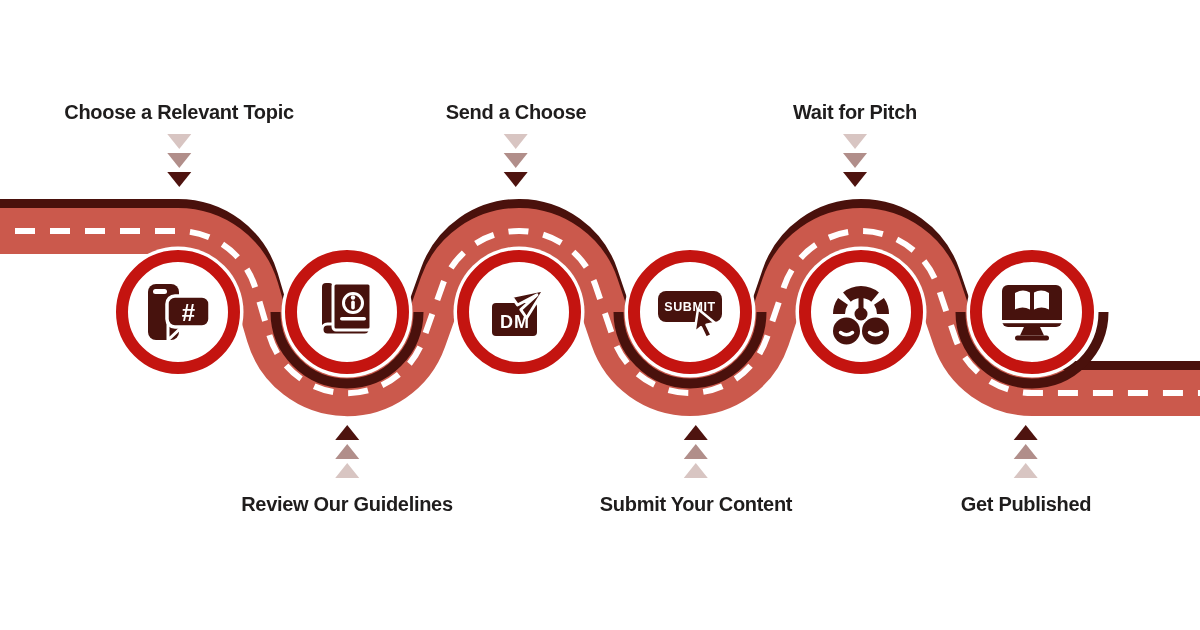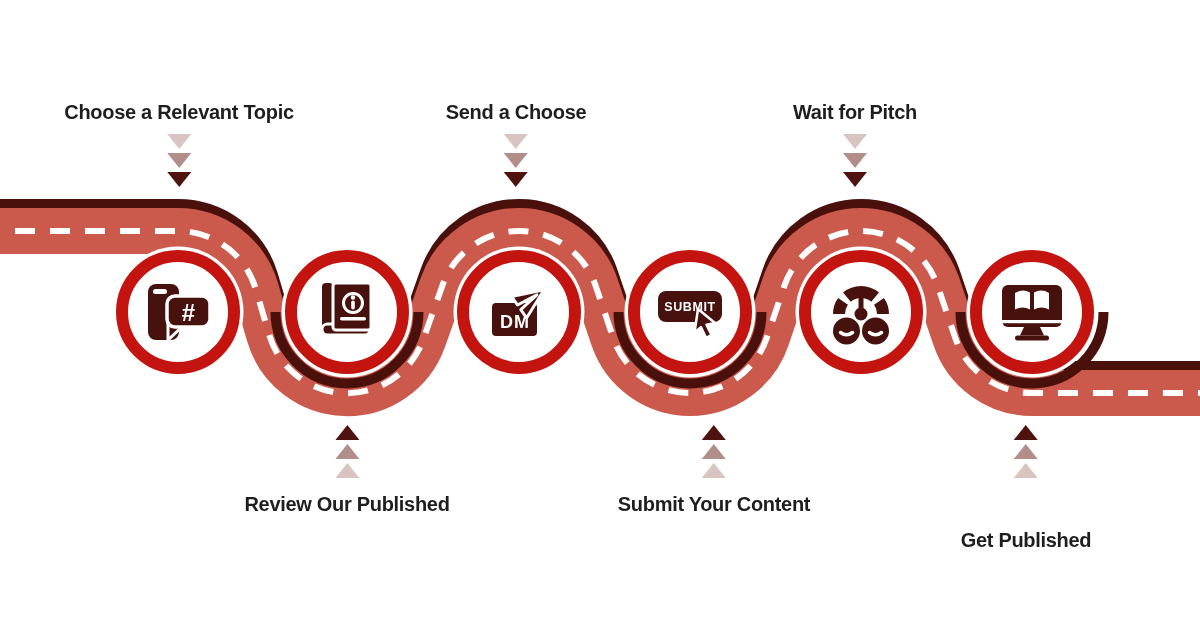--- a/index.html
+++ b/index.html
@@ -182,33 +182,33 @@
       <div class="tri down c-dark"></div>
     </div>
   </div>
 
   <div class="step bottom" style="left:347px; top:425px;">
     <div class="arrows">
       <div class="tri up c-dark"></div>
       <div class="tri up c-mid"></div>
       <div class="tri up c-light"></div>
     </div>
-    <div class="label">Review Our Published</div>
-  </div>
-
-  <div class="step bottom" style="left:714px; top:425px;">
+    <div class="label">Review Our Guidelines</div>
+  </div>
+
+  <div class="step bottom" style="left:696px; top:425px;">
     <div class="arrows">
       <div class="tri up c-dark"></div>
       <div class="tri up c-mid"></div>
       <div class="tri up c-light"></div>
     </div>
     <div class="label">Submit Your Content</div>
   </div>
 
-  <div class="step bottom" style="left:1026px; top:425px;gap:36px;">
+  <div class="step bottom" style="left:1026px; top:425px;">
     <div class="arrows">
       <div class="tri up c-dark"></div>
       <div class="tri up c-mid"></div>
       <div class="tri up c-light"></div>
     </div>
     <div class="label">Get Published</div>
   </div>
 
 </div>
 

